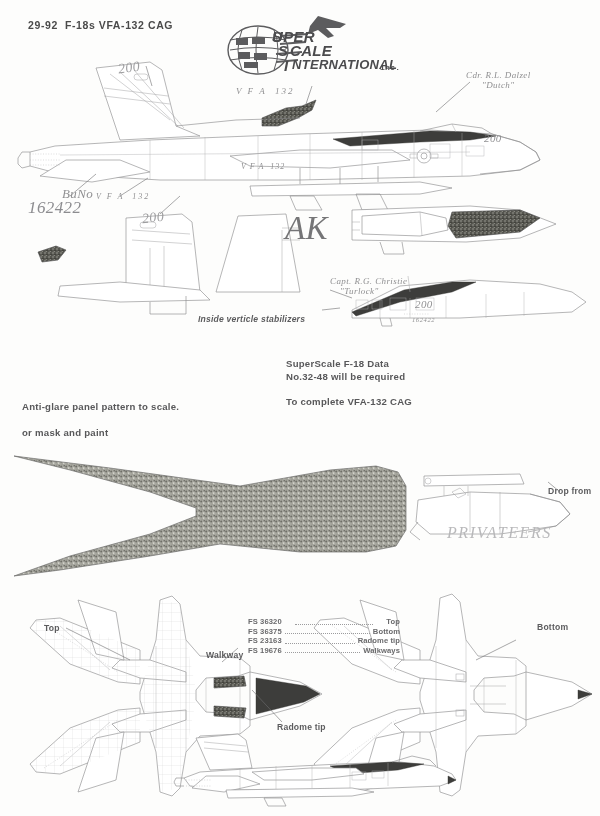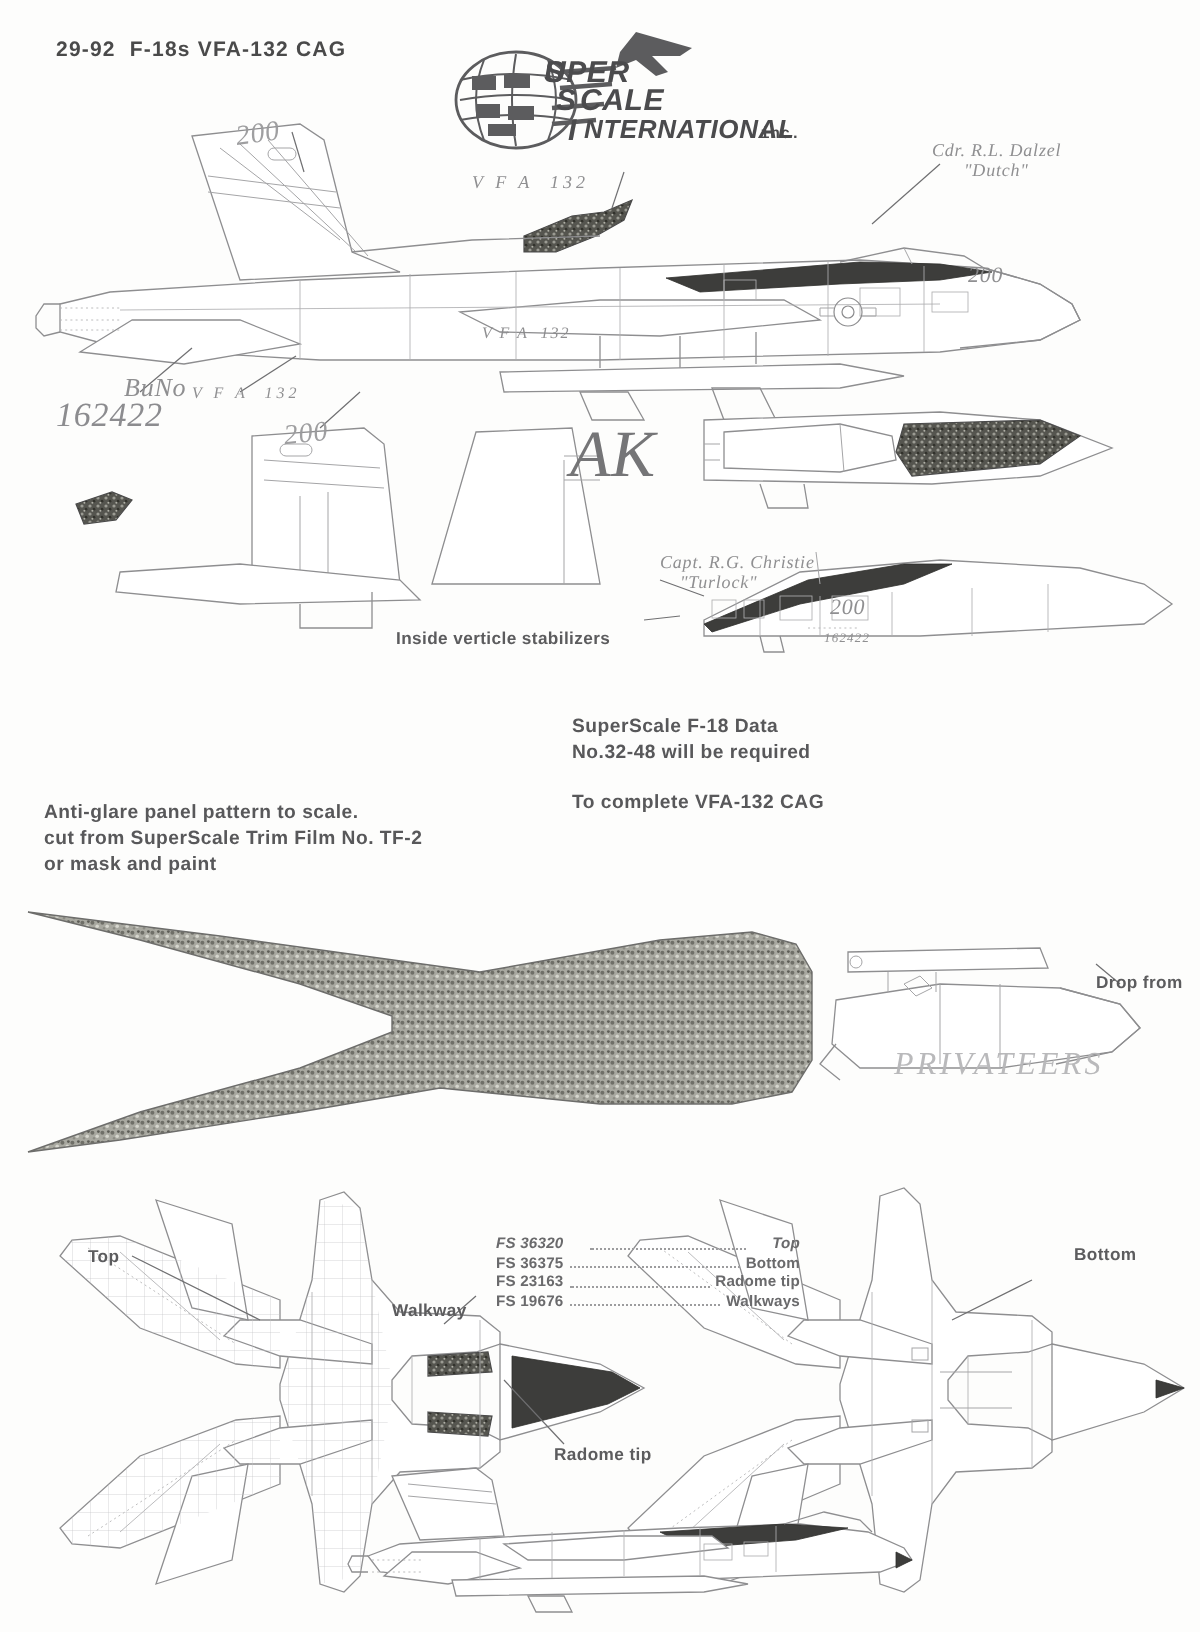--- a/index.html
+++ b/index.html
@@ -295,39 +295,38 @@
   <div class="txt hand lg" style="left:142px;top:210px;transform:rotate(-6deg);">200</div>
   <div class="txt hand" style="left:285px;top:213px;font-size:33px;font-family:'Liberation Serif',serif;
        color:#6e6e70;line-height:30px;">AK</div>
   <div class="txt hand" style="left:330px;top:276px;">Capt. R.G. Christie</div>
   <div class="txt hand" style="left:340px;top:286px;">"Turlock"</div>
   <div class="txt hand" style="left:415px;top:298px;font-size:11px;">200</div>
   <div class="txt hand" style="left:412px;top:316px;font-size:6.5px;letter-spacing:.6px;">162422</div>
 
   <div class="txt hand" style="left:447px;top:524px;font-size:16px;letter-spacing:1.6px;color:#b6b6b8;">PRIVATEERS</div>
 
-  <div class="txt lbl" style="left:198px;top:314px;">Inside verticle stabilizers</div>
+  <div class="txt lbl" style="left:198px;top:314px;font-style:italic;">Inside verticle stabilizers</div>
 
   <div class="txt blk" style="left:286px;top:358px;">SuperScale F-18 Data</div>
   <div class="txt blk" style="left:286px;top:371px;">No.32-48 will be required</div>
   <div class="txt blk" style="left:286px;top:384px;margin-top:12px;">To complete VFA-132 CAG</div>
 
   <div class="txt blk" style="left:22px;top:401px;">Anti-glare panel pattern to scale.</div>
-  <div class="txt blk" style="left:22px;top:414px;">cut from SuperScale Trim Film No. TF-2</div>
   <div class="txt blk" style="left:22px;top:427px;">or mask and paint</div>
 
   <div class="txt lbl" style="left:548px;top:486px;">Drop from</div>
 
   <div class="txt lbl" style="left:44px;top:623px;">Top</div>
-  <div class="txt lbl" style="left:196px;top:650px;text-align:right;">Walkway</div>
+  <div class="txt lbl" style="left:206px;top:650px;text-align:right;">Walkway</div>
   <div class="txt lbl" style="left:537px;top:622px;">Bottom</div>
   <div class="txt lbl" style="left:277px;top:722px;">Radome tip</div>
 
   <div style="position:absolute;left:248px;top:617px;width:152px;">
-    <div style="display:flex;gap:13px;font-style:italic;">
+    <div style="display:flex;gap:13px;">
       <span class="fsrow">FS 36320</span>
       <span class="dotline" style="flex:1;margin-bottom:2px;"></span>
       <span class="fsrow">Top</span>
     </div>
     <div style="display:flex;align-items:flex-end;gap:3px;">
       <span class="fsrow">FS 36375</span>
       <span class="dotline" style="flex:1;margin-bottom:2px;"></span>
       <span class="fsrow">Bottom</span>
     </div>
     <div style="display:flex;align-items:flex-end;gap:3px;">

